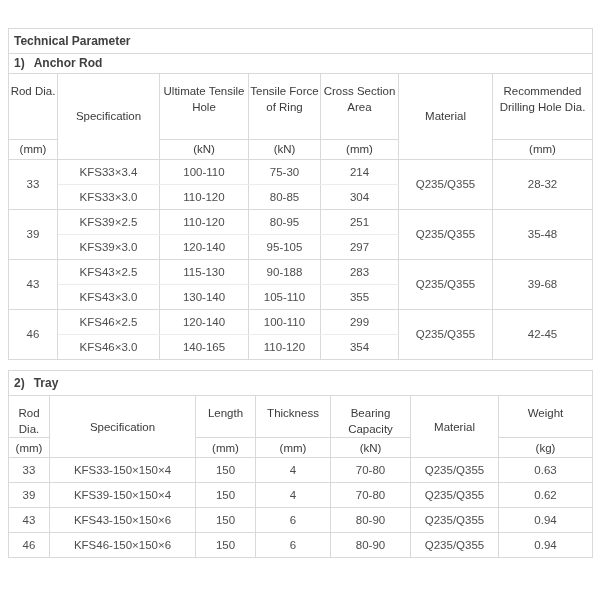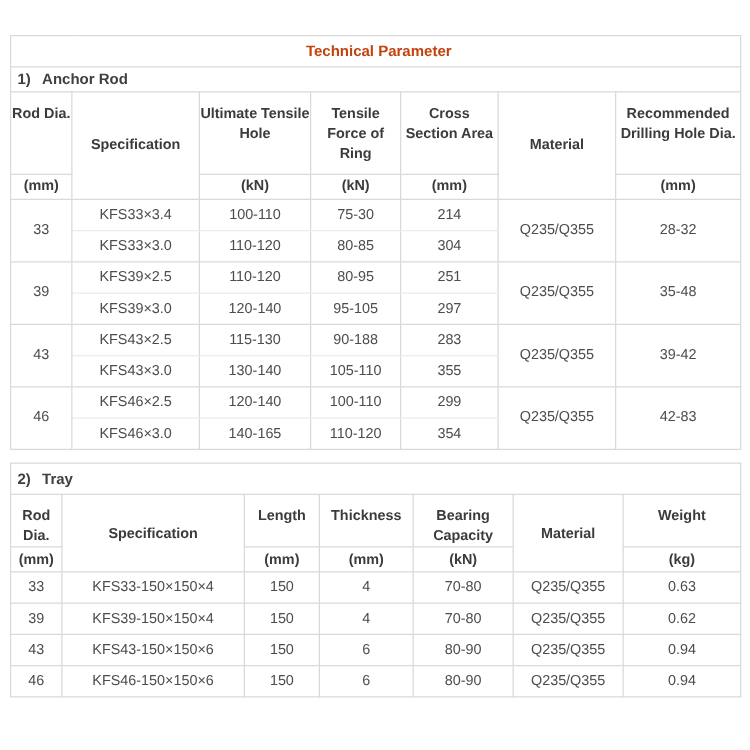--- a/index.html
+++ b/index.html
@@ -17,37 +17,37 @@
   }
   td, th {
     border: 1px solid #d9d9d9;
     font-size: 11.5px;
     text-align: center;
     vertical-align: middle;
     line-height: 1.4;
     overflow: hidden;
   }
   th {
-    font-weight: 700;
+    font-weight: 400;
     color: #3b3b3b;
   }
   td {
     font-weight: 400;
     color: #4d4d4d;
     height: 25px;
   }
 
   
   .t-title td {
     height: 25px;
-    text-align: center;
+    text-align: left;
     padding-left: 5px;
     font-weight: 700;
     font-size: 12px;
-    color: #c2410c;
+    color: #404040;
   }
   .t-section td {
     height: 20px;
     text-align: left;
     padding-left: 5px;
     font-weight: 700;
     font-size: 12px;
     color: #404040;
   }
   .sec-num { display: inline-block; margin-right: 9px; }
@@ -137,37 +137,37 @@
       <td>297</td>
     </tr>
 
     <tr>
       <td rowspan="2">43</td>
       <td class="soft-bottom">KFS43×2.5</td>
       <td class="soft-bottom">115-130</td>
       <td class="soft-bottom">90-188</td>
       <td class="soft-bottom">283</td>
       <td rowspan="2">Q235/Q355</td>
-      <td rowspan="2">39-42</td>
+      <td rowspan="2">39-68</td>
     </tr>
     <tr>
       <td>KFS43×3.0</td>
       <td>130-140</td>
       <td>105-110</td>
       <td>355</td>
     </tr>
 
     <tr>
       <td rowspan="2">46</td>
       <td class="soft-bottom">KFS46×2.5</td>
       <td class="soft-bottom">120-140</td>
       <td class="soft-bottom">100-110</td>
       <td class="soft-bottom">299</td>
       <td rowspan="2">Q235/Q355</td>
-      <td rowspan="2">42-83</td>
+      <td rowspan="2">42-45</td>
     </tr>
     <tr>
       <td>KFS46×3.0</td>
       <td>140-165</td>
       <td>110-120</td>
       <td>354</td>
     </tr>
   </tbody>
     </table>
 

